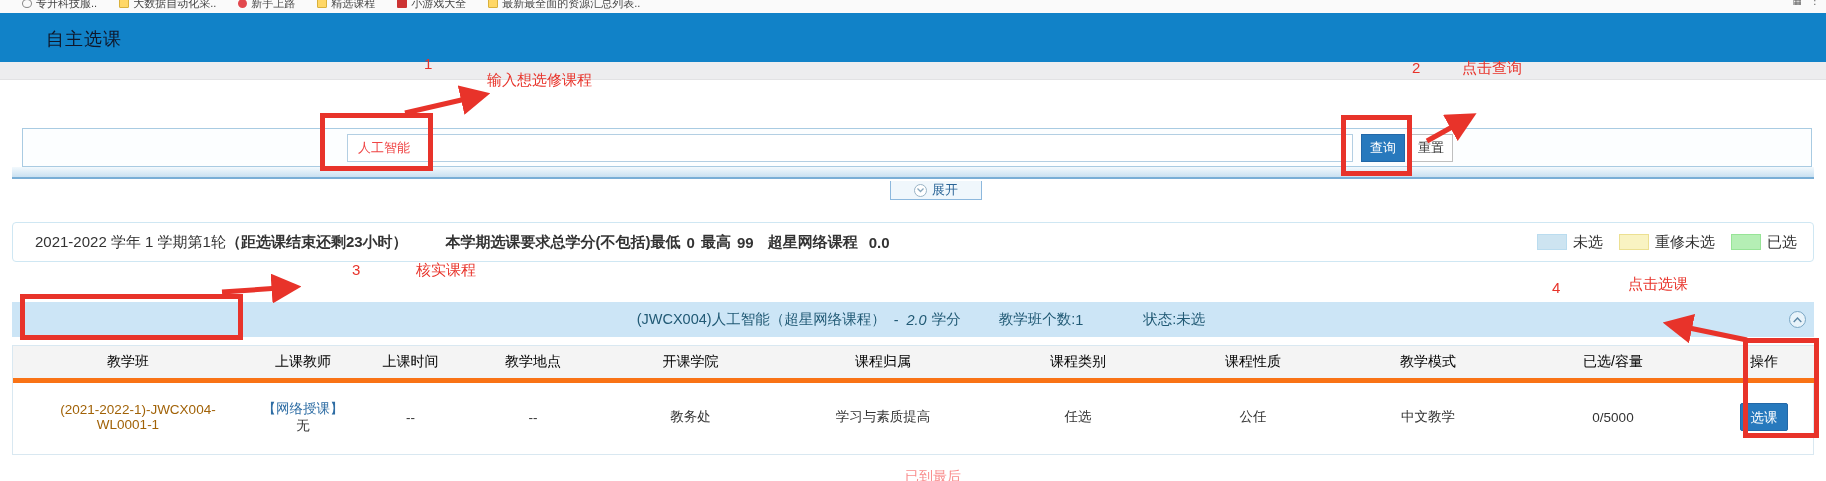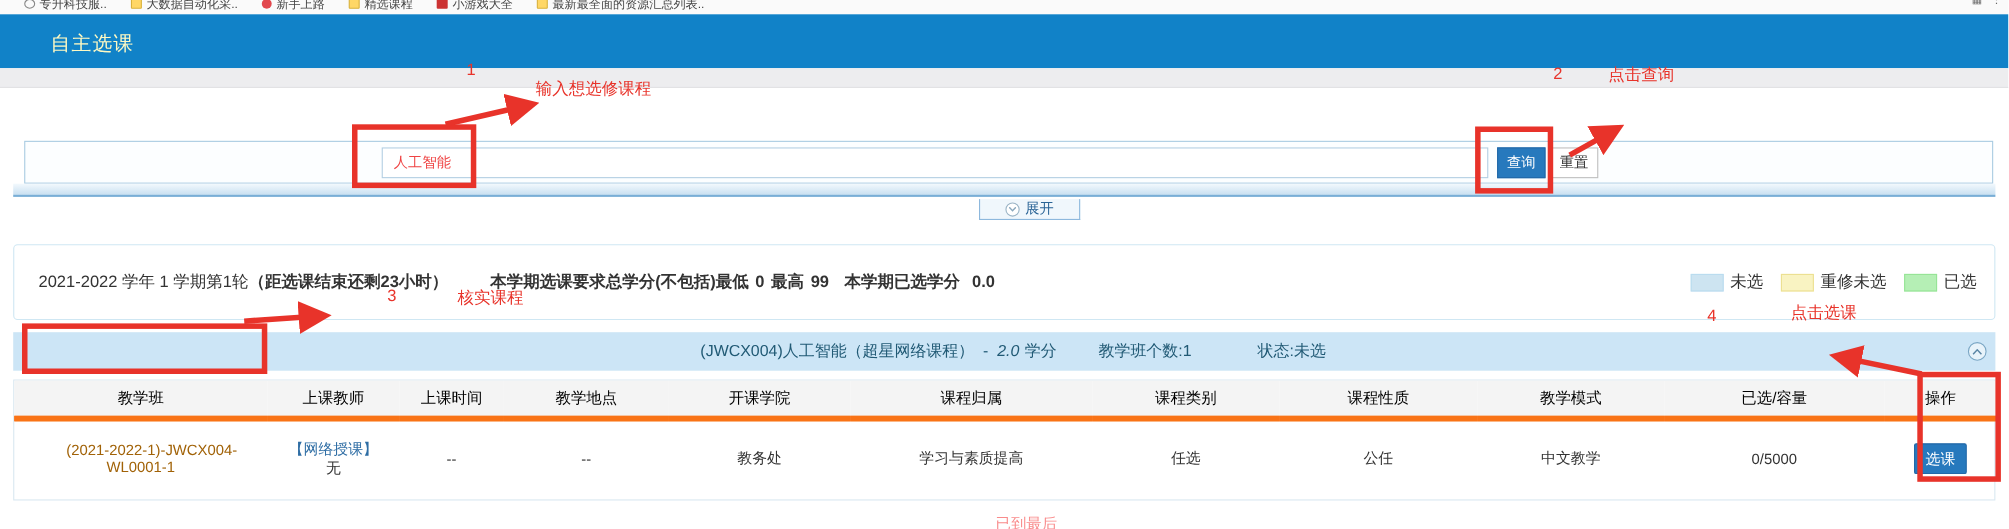--- a/index.html
+++ b/index.html
@@ -12,38 +12,38 @@
   .bkitem { display:flex; align-items:center; gap:4px; font-size:11px; color:#444; }
   .bicon { width:10px; height:9px; display:inline-block; }
   .bicon.link { border:1px solid #888; border-radius:50%; }
   .bicon.folder { background:#ffd766; border:1px solid #d9b13b; border-radius:1px; }
   .bicon.dot { background:#e2484e; border-radius:50%; width:9px; }
   .bicon.badge { background:#cc3333; border-radius:1px; }
   .bk-right { position:absolute; right:6px; top:-5px; display:flex; gap:8px; color:#666; font-size:10px; }
 
   
   .apphdr { position:absolute; left:0; top:13px; width:1826px; height:49px; background:#1182c8; }
-  .apphdr .title { position:absolute; left:46px; top:14px; color:#fef9c3; font-size:18px; letter-spacing:1px; }
+  .apphdr .title { position:absolute; left:46px; top:14px; color:#0f172a; font-size:18px; letter-spacing:1px; }
   .grayband { position:absolute; left:0; top:62px; width:1826px; height:18px; background:#ededef; border-bottom:1px solid #e2e2e4; }
 
   
   .searchpanel { position:absolute; left:22px; top:128px; width:1790px; height:39px; background:#fcfeff; border:1px solid #a9cbe2; }
   .kw-input { position:absolute; left:324px; top:5px; width:1006px; height:28px; border:1px solid #b3cfe3; background:#fff; padding-left:10px; font-size:13px; color:#ef4444; outline:none; font-family:inherit; }
   .btn { position:absolute; top:5px; height:28px; width:44px; font-size:13px; text-align:center; line-height:26px; cursor:pointer; }
   .btn-query { left:1338px; background:#2779bd; border:1px solid #2268a8; color:#fff; }
   .btn-reset { left:1386px; background:#fff; border:1px solid #bfbfbf; color:#333; }
   .bluefade { position:absolute; left:12px; top:167px; width:1802px; height:12px;
               background:linear-gradient(#f3f9fd,#c9e0f1); border-bottom:2px solid #79aed6; }
   .expandtab { position:absolute; left:890px; top:181px; width:92px; height:19px; background:#f0f7fc;
                border:1px solid #8db8dd; border-top:none; display:flex; align-items:center; justify-content:center;
                gap:5px; font-size:13px; color:#2a6496; cursor:pointer; }
   .circ-ic { width:13px; height:13px; border:1px solid #9ab4c6; border-radius:50%; display:inline-flex; align-items:center; justify-content:center; background:#fff; }
 
   
-  .infopanel { position:absolute; left:12px; top:222px; width:1802px; height:69px; background:#fff;
+  .infopanel { position:absolute; left:12px; top:222px; width:1802px; height:40px; background:#fff;
                border:1px solid #cfe7f3; border-radius:4px; display:flex; align-items:center; padding:0 16px 0 22px;justify-content:flex-end; }
   .infopanel .seg { white-space:nowrap; font-size:15px; color:#333; }
   .red { color:#e60000; }
   .bold { font-weight:bold; }
   .big { font-size:16.5px; }
   .legend { margin-left:auto; display:flex; align-items:center; gap:16px; }
   .legbox { display:flex; align-items:center; gap:6px; font-size:15px; color:#333; }
   .sw { width:30px; height:16px; display:inline-block; }
   .sw0 { background:#cde4f1; border:1px solid #badcef; }
   .sw1 { background:#f9f3c2; border:1px solid #ece092; }
@@ -140,21 +140,21 @@
 
   <div class="infopanel">
     <span class="seg">2021-2022 学年 1 学期</span>
     <span class="seg red">第1轮</span>
     <span class="seg bold big">（距选课结束还剩23小时）</span>
     <span class="seg" style="width:38px;"></span>
     <span class="seg bold">本学期选课要求总学分(不包括)最低</span>
     <span class="seg red bold" style="margin:0 6px;">0</span>
     <span class="seg bold">最高</span>
     <span class="seg red bold" style="margin:0 6px;">99</span>
-    <span class="seg bold" style="margin-left:8px;">本学期已选学分</span>
+    <span class="seg bold" style="margin-left:8px;">超星网络课程</span>
     <span class="seg red bold" style="margin-left:11px;">0.0</span>
     <div class="legend">
       <div class="legbox">
         <span class="sw sw0"></span>
         <span>未选</span>
       </div>
       <div class="legbox">
         <span class="sw sw1"></span>
         <span>重修未选</span>
       </div>

